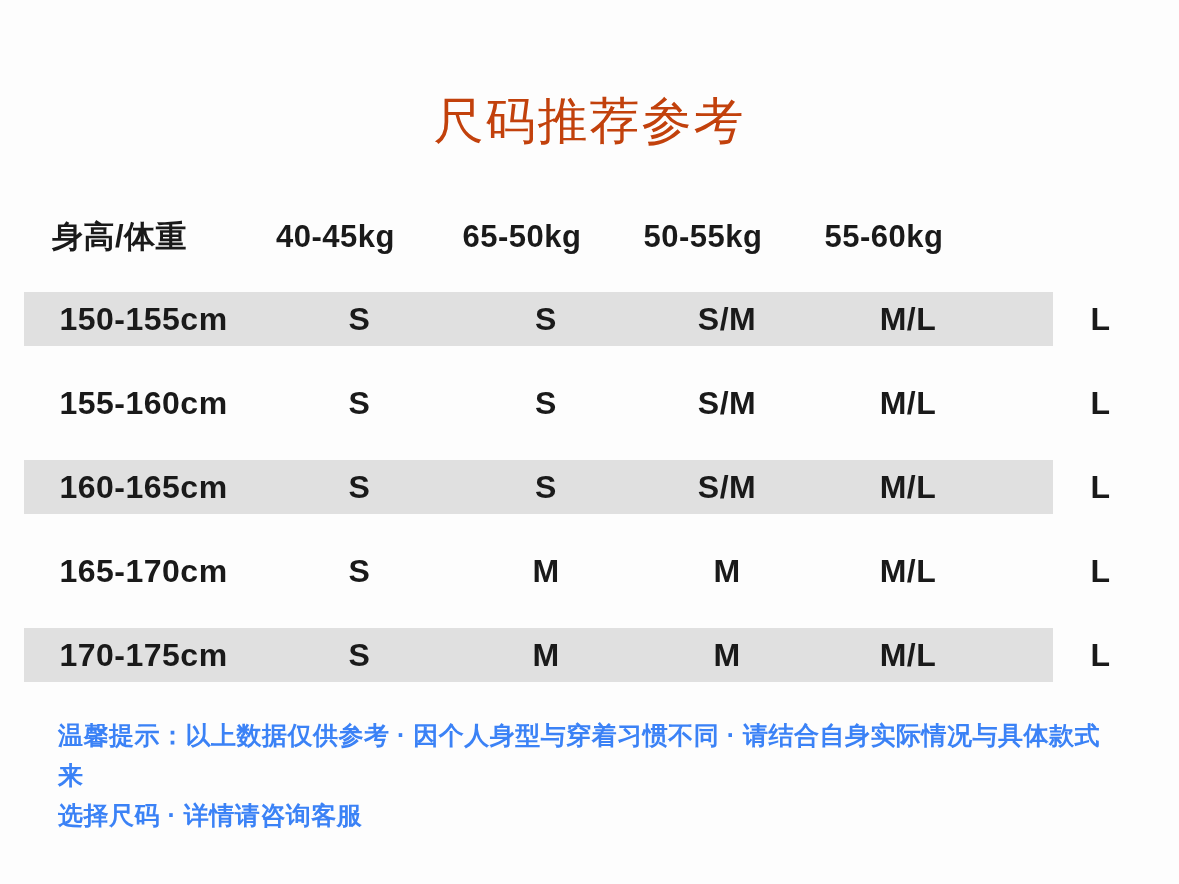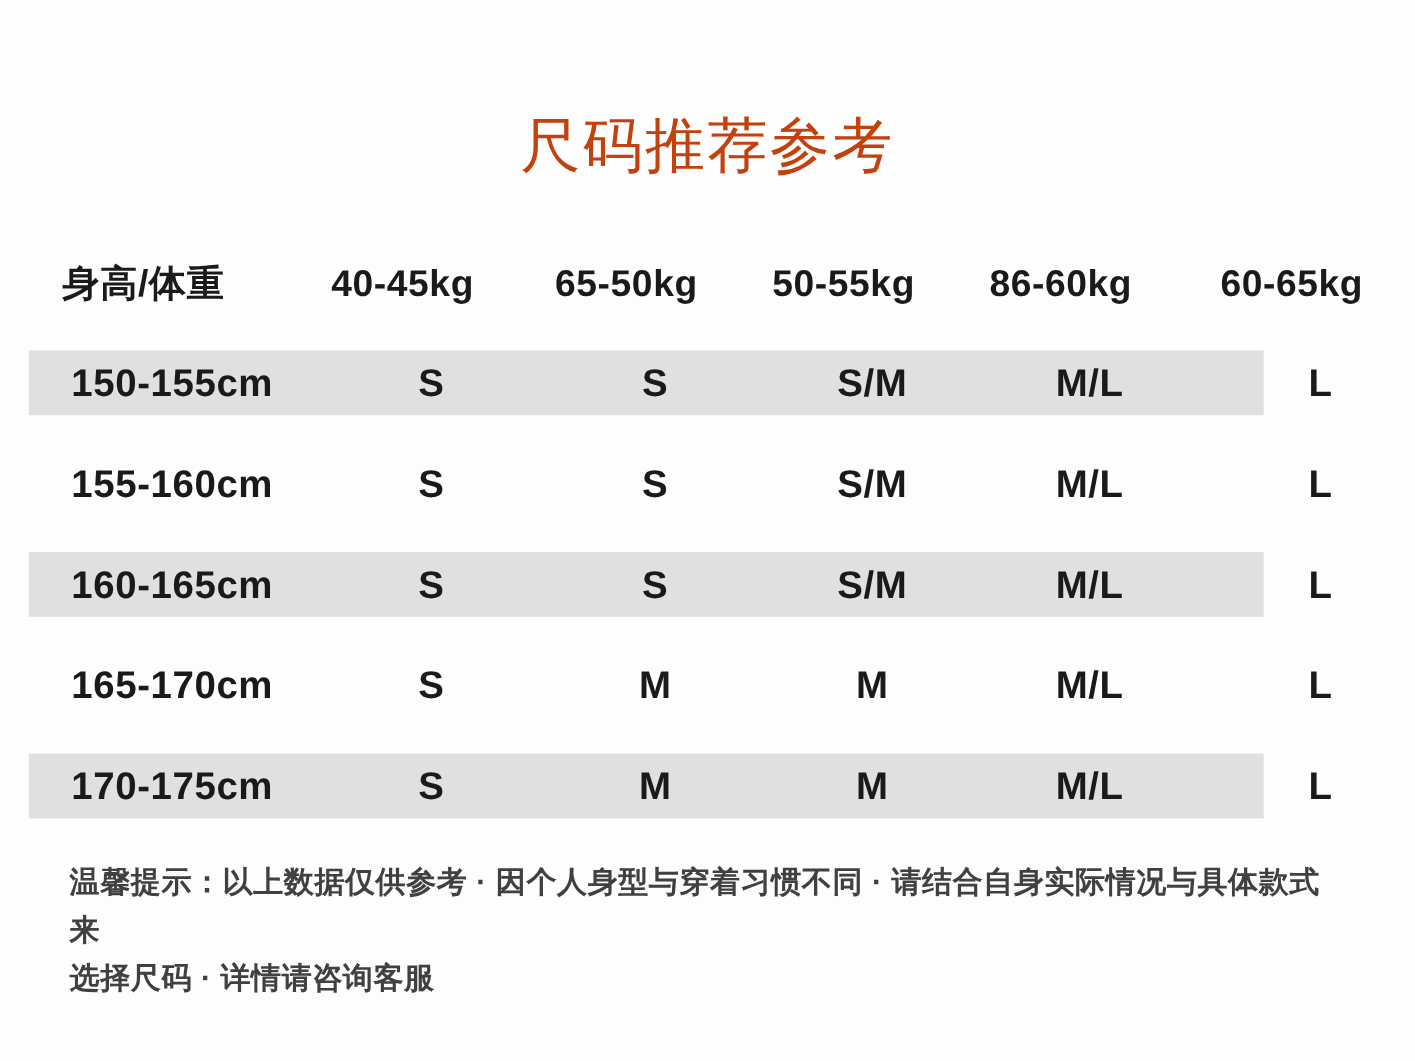--- a/index.html
+++ b/index.html
@@ -56,40 +56,39 @@
   }
   .band {
     background: #e0e0e0;
   }
   .note {
     margin-top: 33px;
     padding: 0 58px;
     font-size: 25px;
     line-height: 40px;
     font-weight: 700;
-    color: #404040;
+    color: #3b82f6;
     letter-spacing: 0.5px;
   }
 </style>
 </head>
 <body>
 
 <div>
 
   <h1 class="title">尺码推荐参考</h1>
 
   <div class="size-table">
 
     <div class="trow thead">
       <div>身高/体重</div>
       <div>40-45kg</div>
       <div>65-50kg</div>
       <div>50-55kg</div>
-      <div>86-60kg</div>
-      <div>60-65kg</div>
+      <div>55-60kg</div>
     </div>
 
     <div class="tbody">
 
       <div class="trow band">
         <div>150-155cm</div>
         <div>S</div>
         <div>S</div>
         <div>S/M</div>
         <div>M/L</div>

